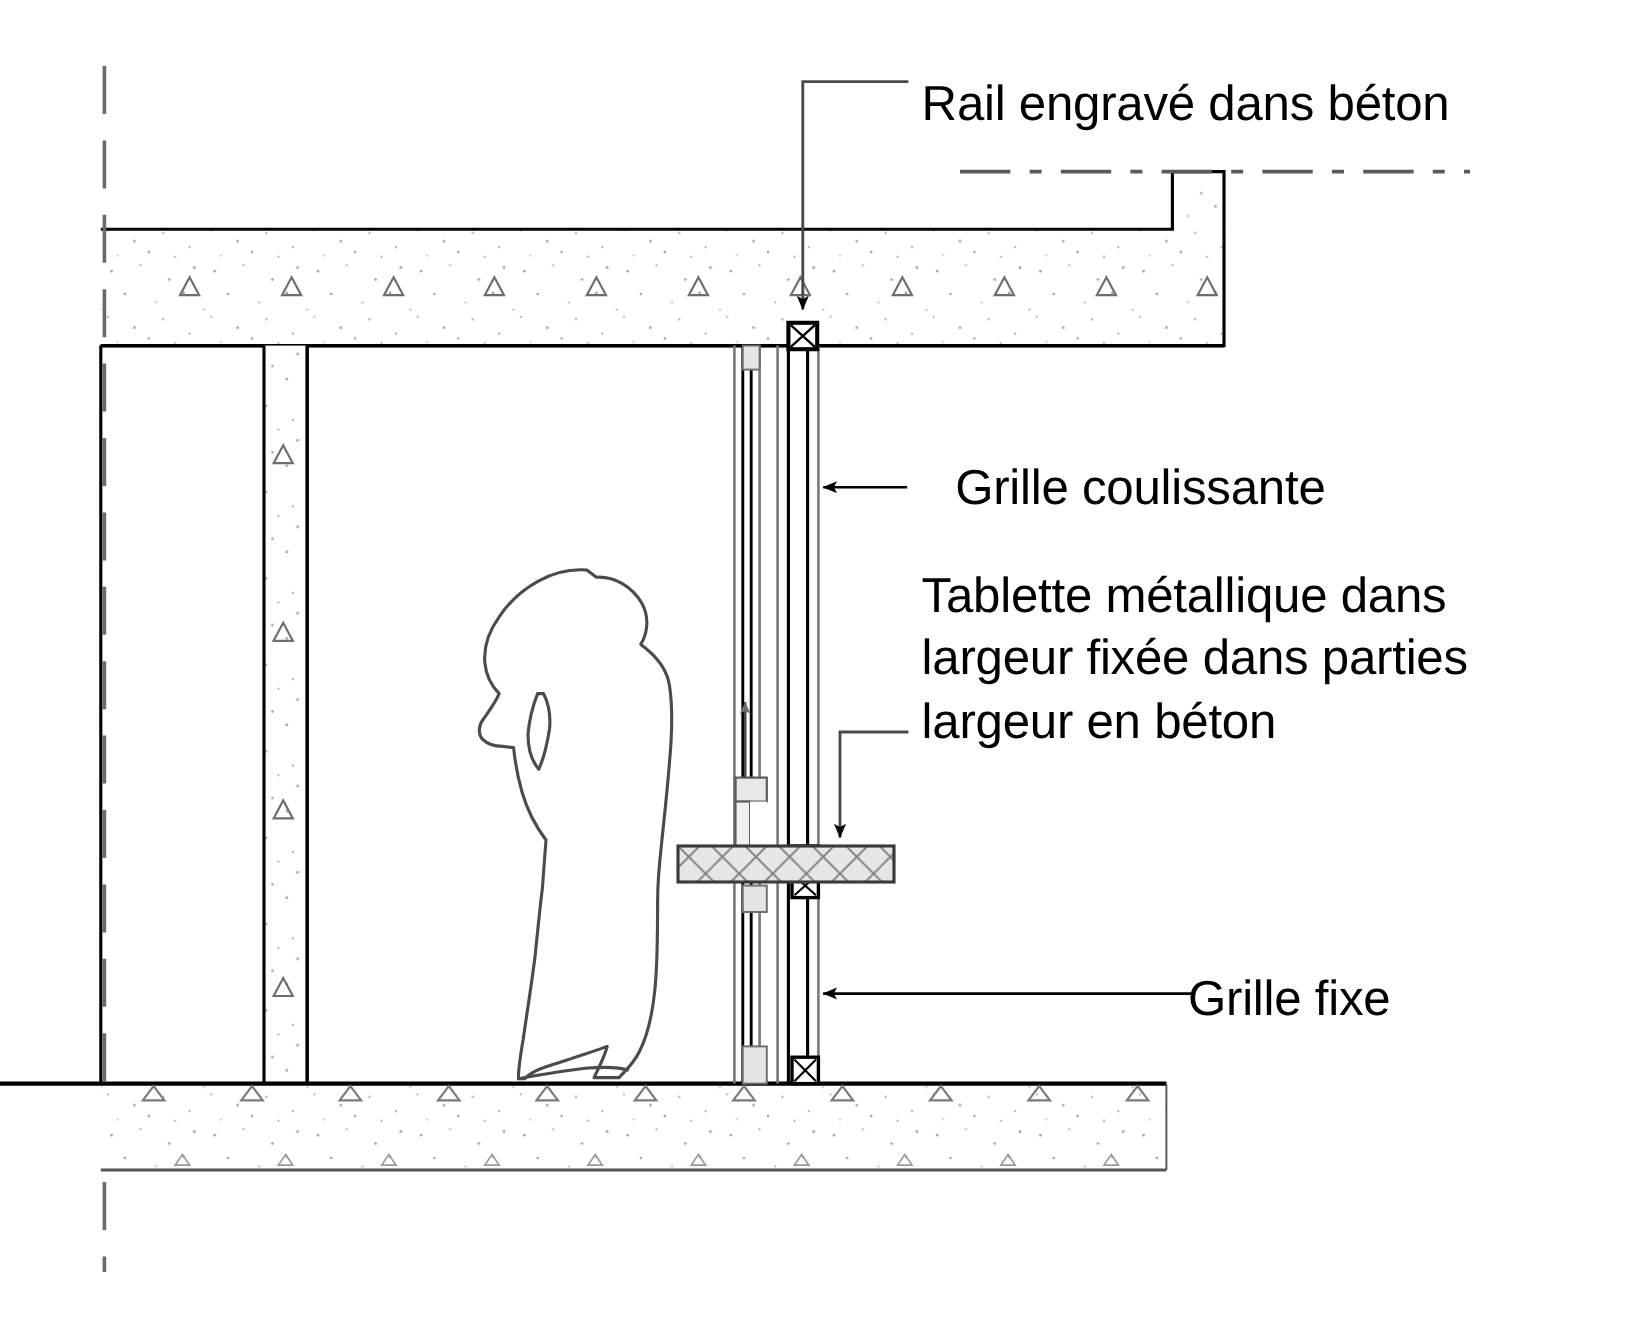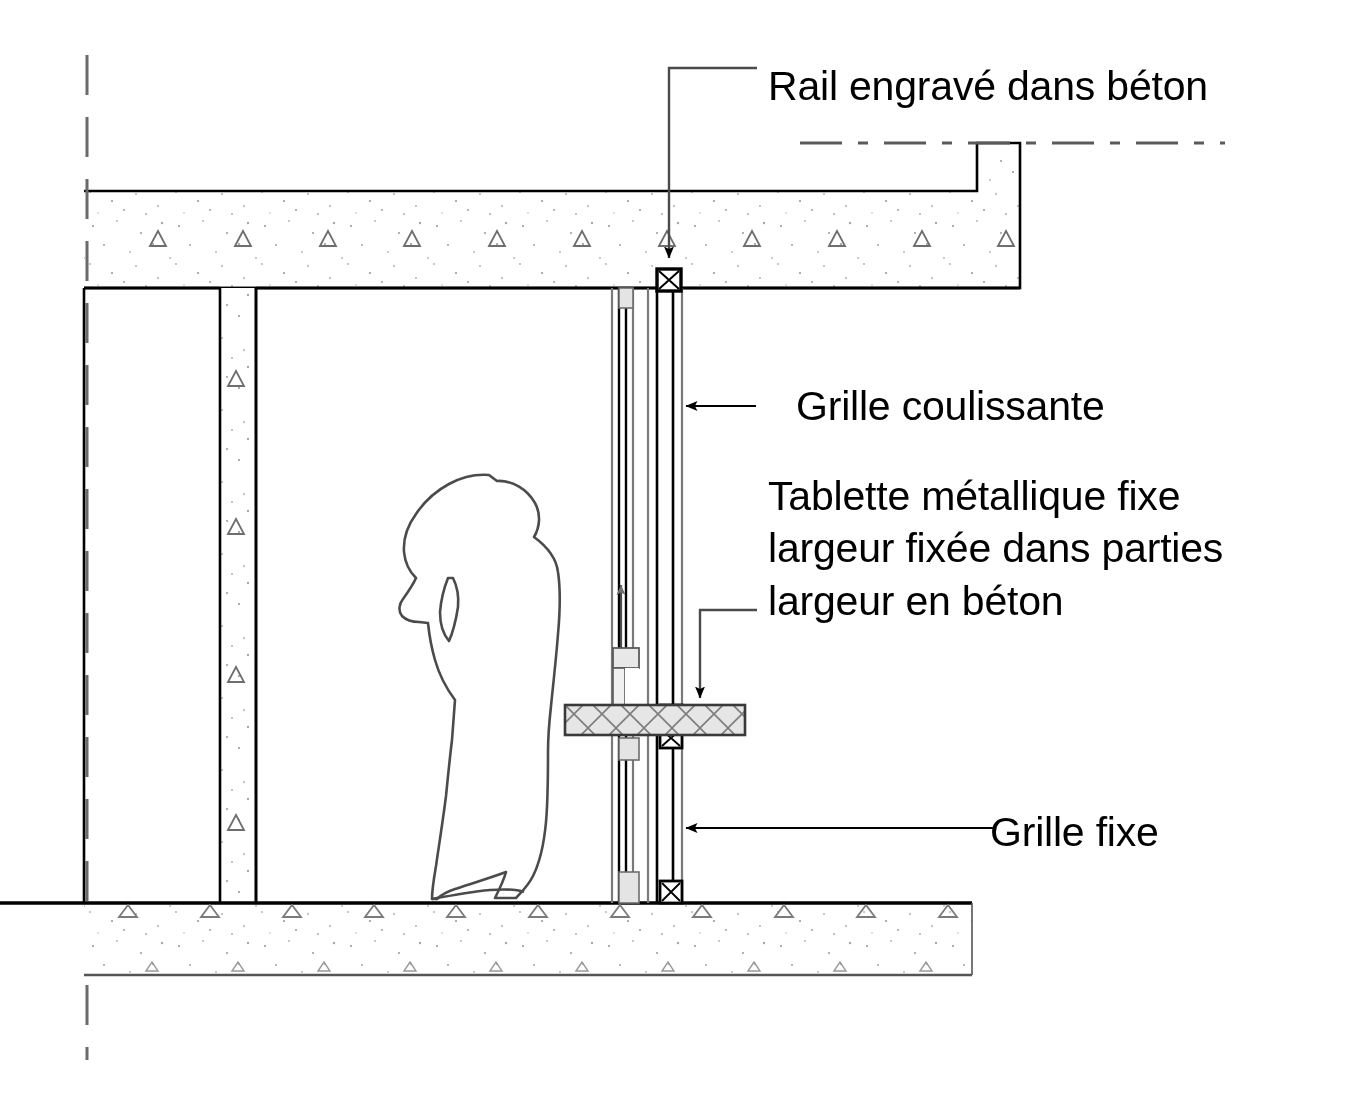--- a/index.html
+++ b/index.html
@@ -264,20 +264,20 @@
     <g>
       <path d="M995,828 L686,828" fill="none" stroke="#000000" stroke-width="2.2" marker-end="url(#arrowSolid)"></path>
     </g>
   </svg>
 
   <div class="anno" id="label-rail">Rail engravé dans béton</div>
 
   <div class="anno" id="label-grille-coulissante">Grille coulissante</div>
 
   <div class="anno" id="label-tablette">
-    <div>Tablette métallique fixe</div>
+    <div>Tablette métallique dans</div>
     <div>largeur fixée dans parties</div>
     <div>largeur en béton</div>
   </div>
 
   <div class="anno" id="label-grille-fixe">Grille fixe</div>
 
 </div>
 
 </body></html>

